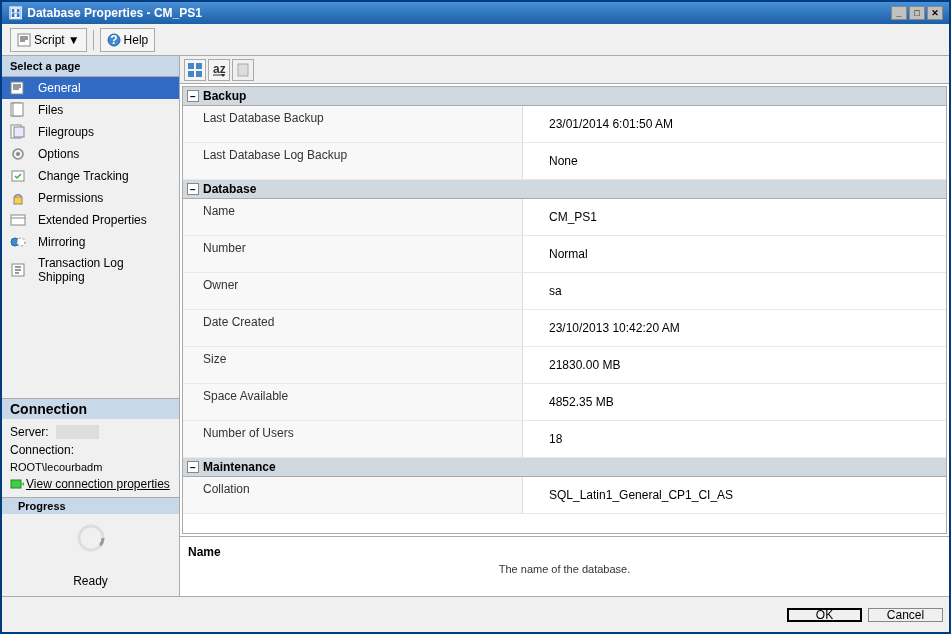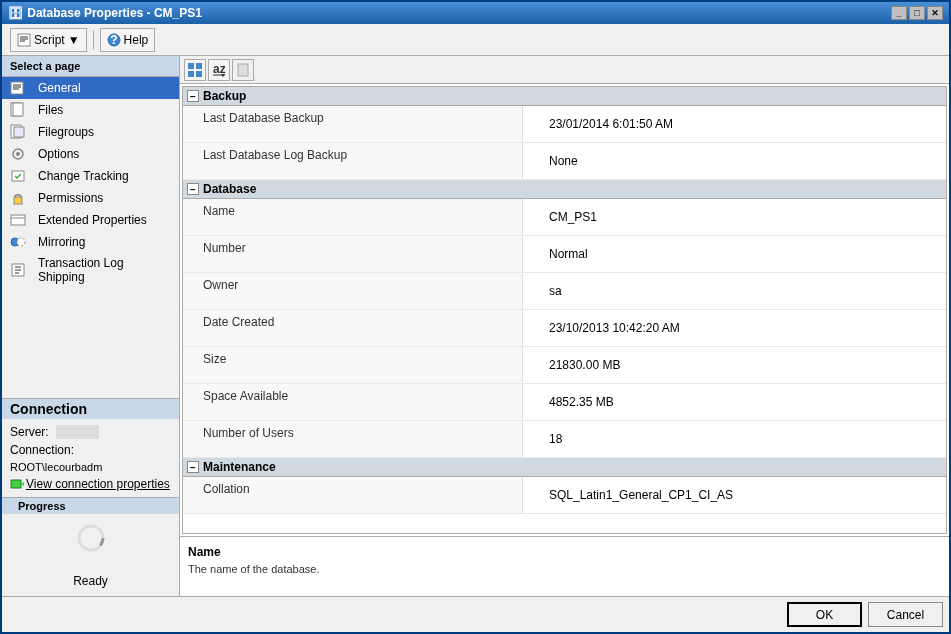--- a/index.html
+++ b/index.html
@@ -44,24 +44,24 @@
 
     .prop-section-header { background: #d0d8e0; display: flex; align-items: center; padding: 2px 4px; font-weight: bold; border-bottom: 1px solid #aaa; }
     .prop-section-toggle { width: 12px; height: 12px; border: 1px solid #888; background: white; display: flex; align-items: center; justify-content: center; font-size: 10px; margin-right: 4px; cursor: pointer; font-weight: bold; }
 
     .prop-row { display: flex; border-bottom: 1px solid #e8e8e8; }
     .prop-name { width: 340px; padding: 5px 8px 2px 20px; border-right: 1px solid #ddd; color: #333; background: #f8f8f8; }
     .prop-value { flex: 1; padding: 11px 8px; color: #000; margin-left: 18px; }
 
     .description-panel { border-top: 1px solid #aaa; padding: 8px; min-height: 60px; background: white; }
     .description-title { font-weight: bold; margin-bottom: 4px; }
-    .description-text { color: #333; font-size: 11px; }
+    .description-text { color: #333; font-size: 11px; text-align: center; }
 
     .bottom-bar { background: #f0f0f0; border-top: 1px solid #aaa; padding: 6px; display: flex; justify-content: flex-end; gap: 6px; height: 36px; align-items: center; }
-    .dialog-btn { width: 75px; height: 25px; border: 1px solid #888; background: #f0f0f0; cursor: pointer; display: flex; align-items: center; justify-content: center; }
+    .dialog-btn { width: 75px; height: 14px; border: 1px solid #888; background: #f0f0f0; cursor: pointer; display: flex; align-items: center; justify-content: center; }
     .dialog-btn.default { border: 2px solid #000; }
   </style>
 </head>
 <body>
 
 <div class="window">
 
   <div class="title-bar">
     <div class="title-bar-left">
       <span>🗄</span>

